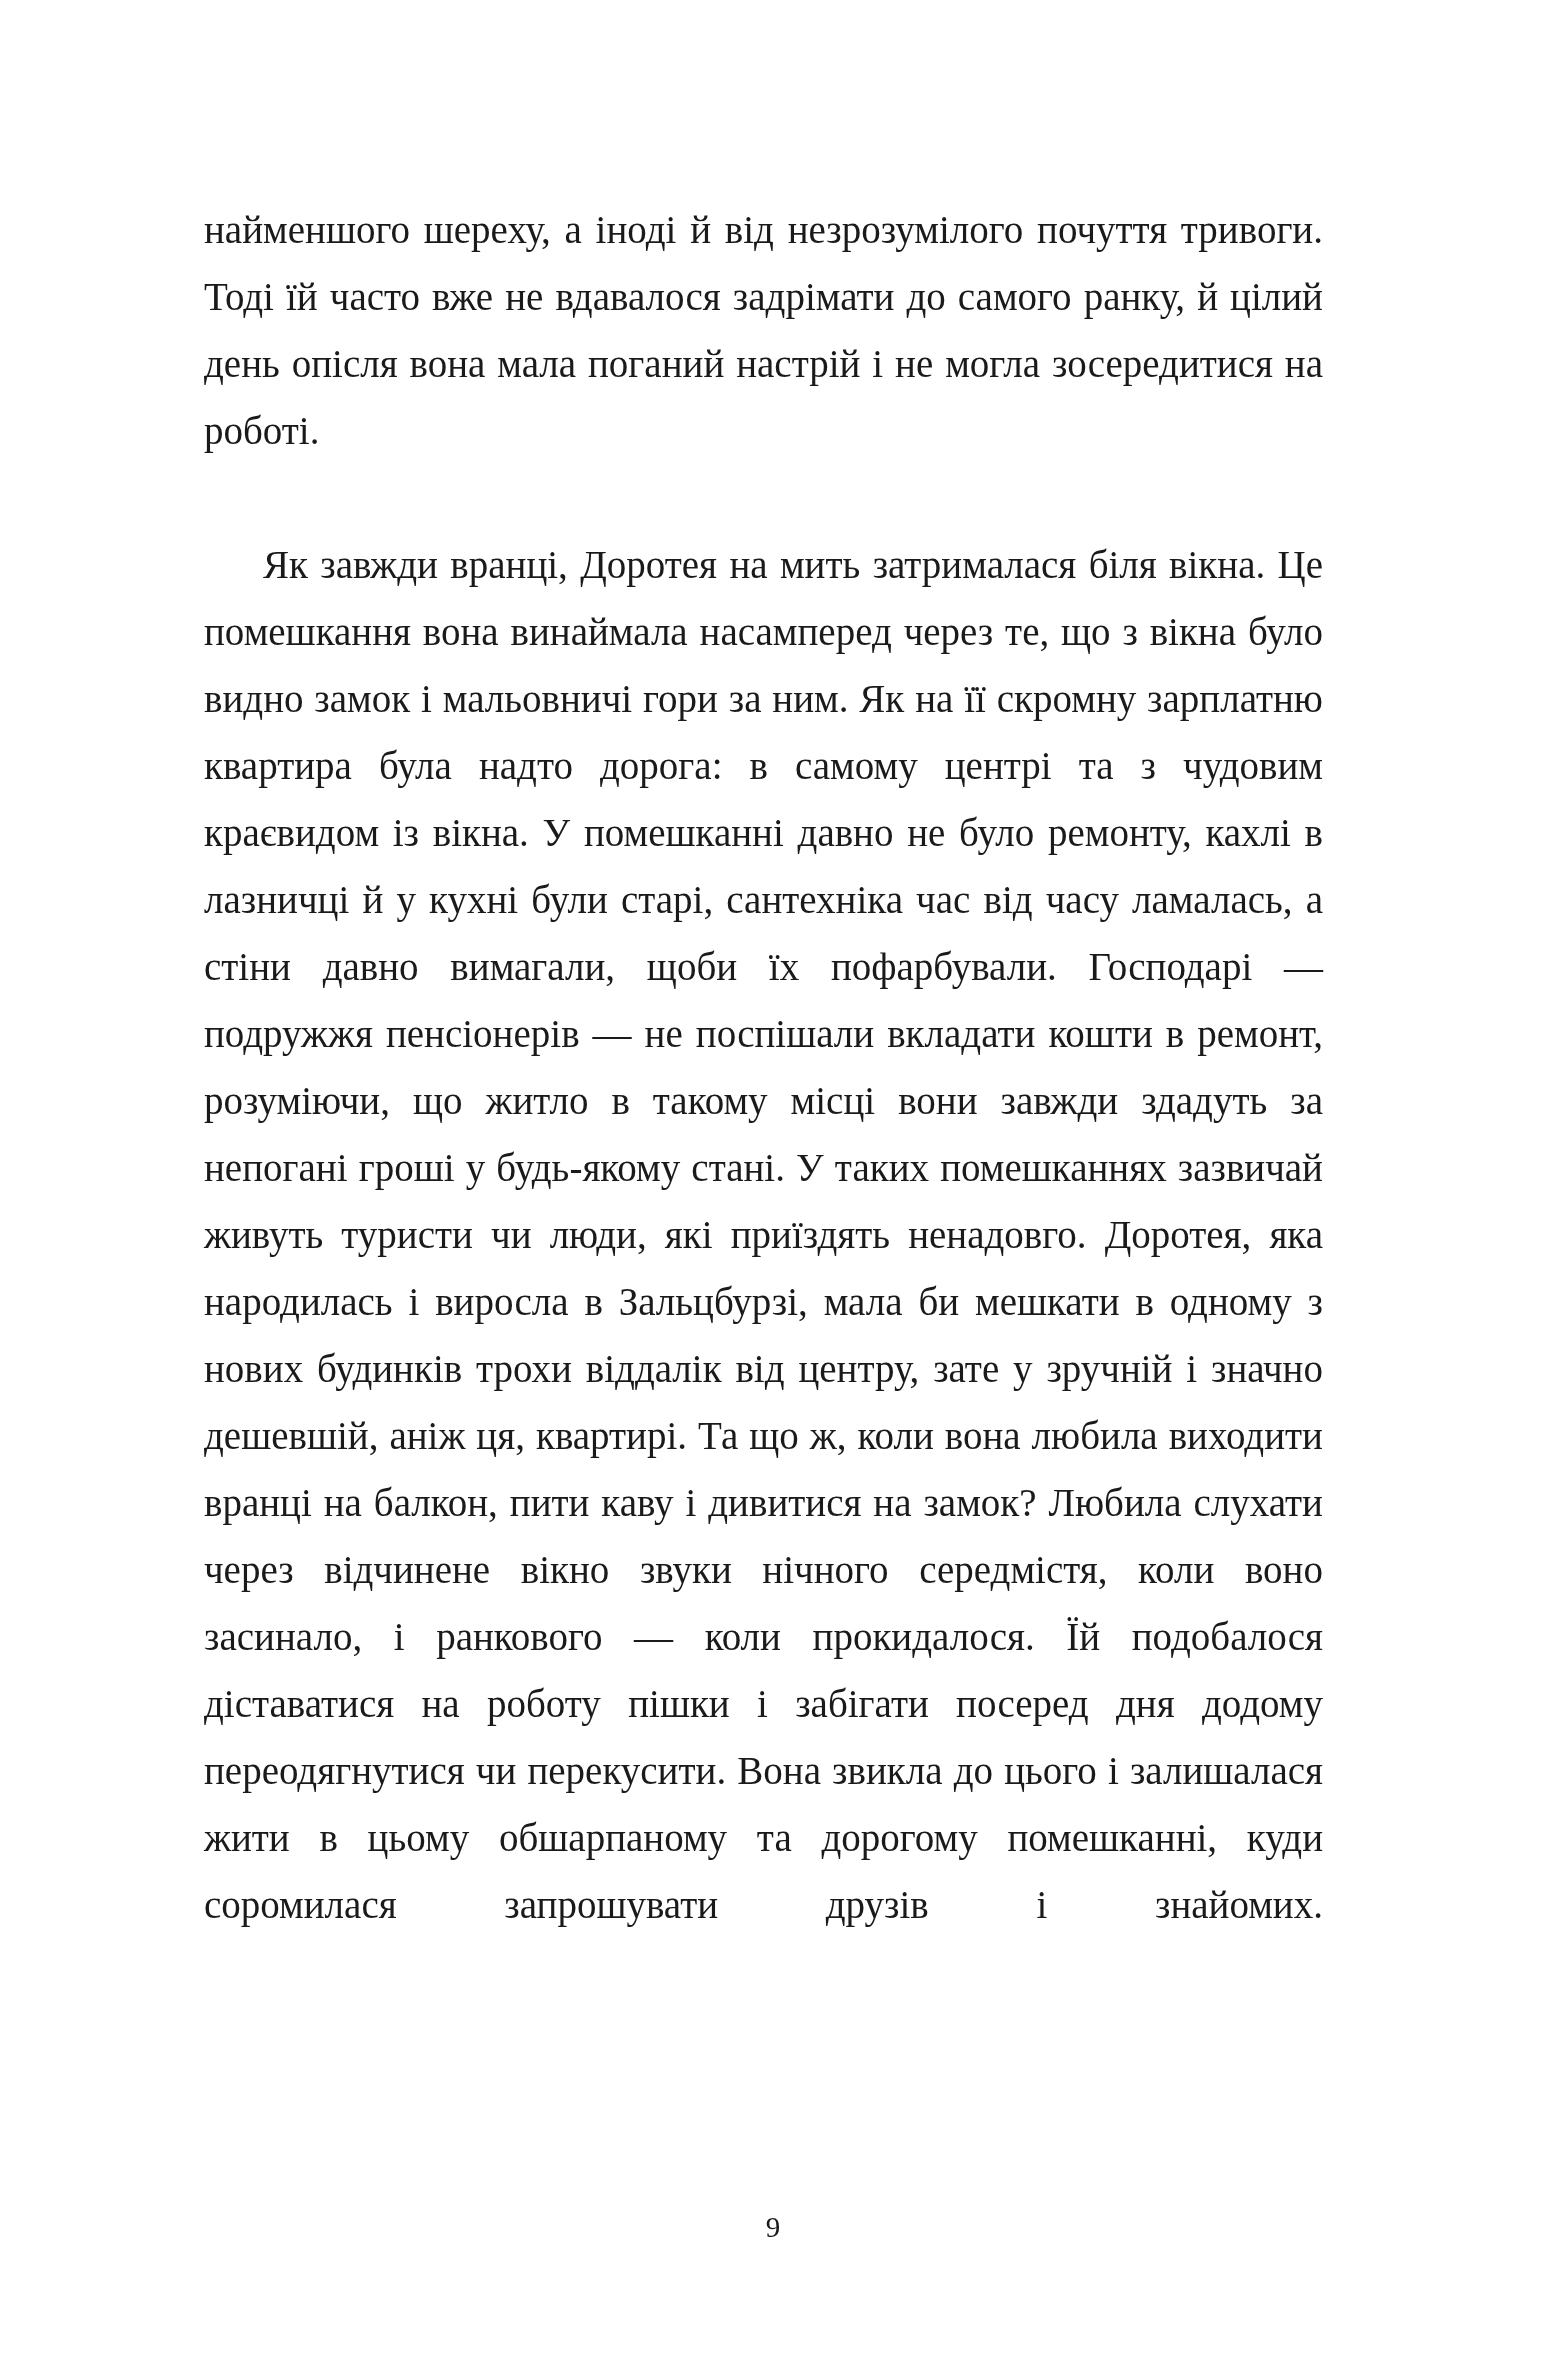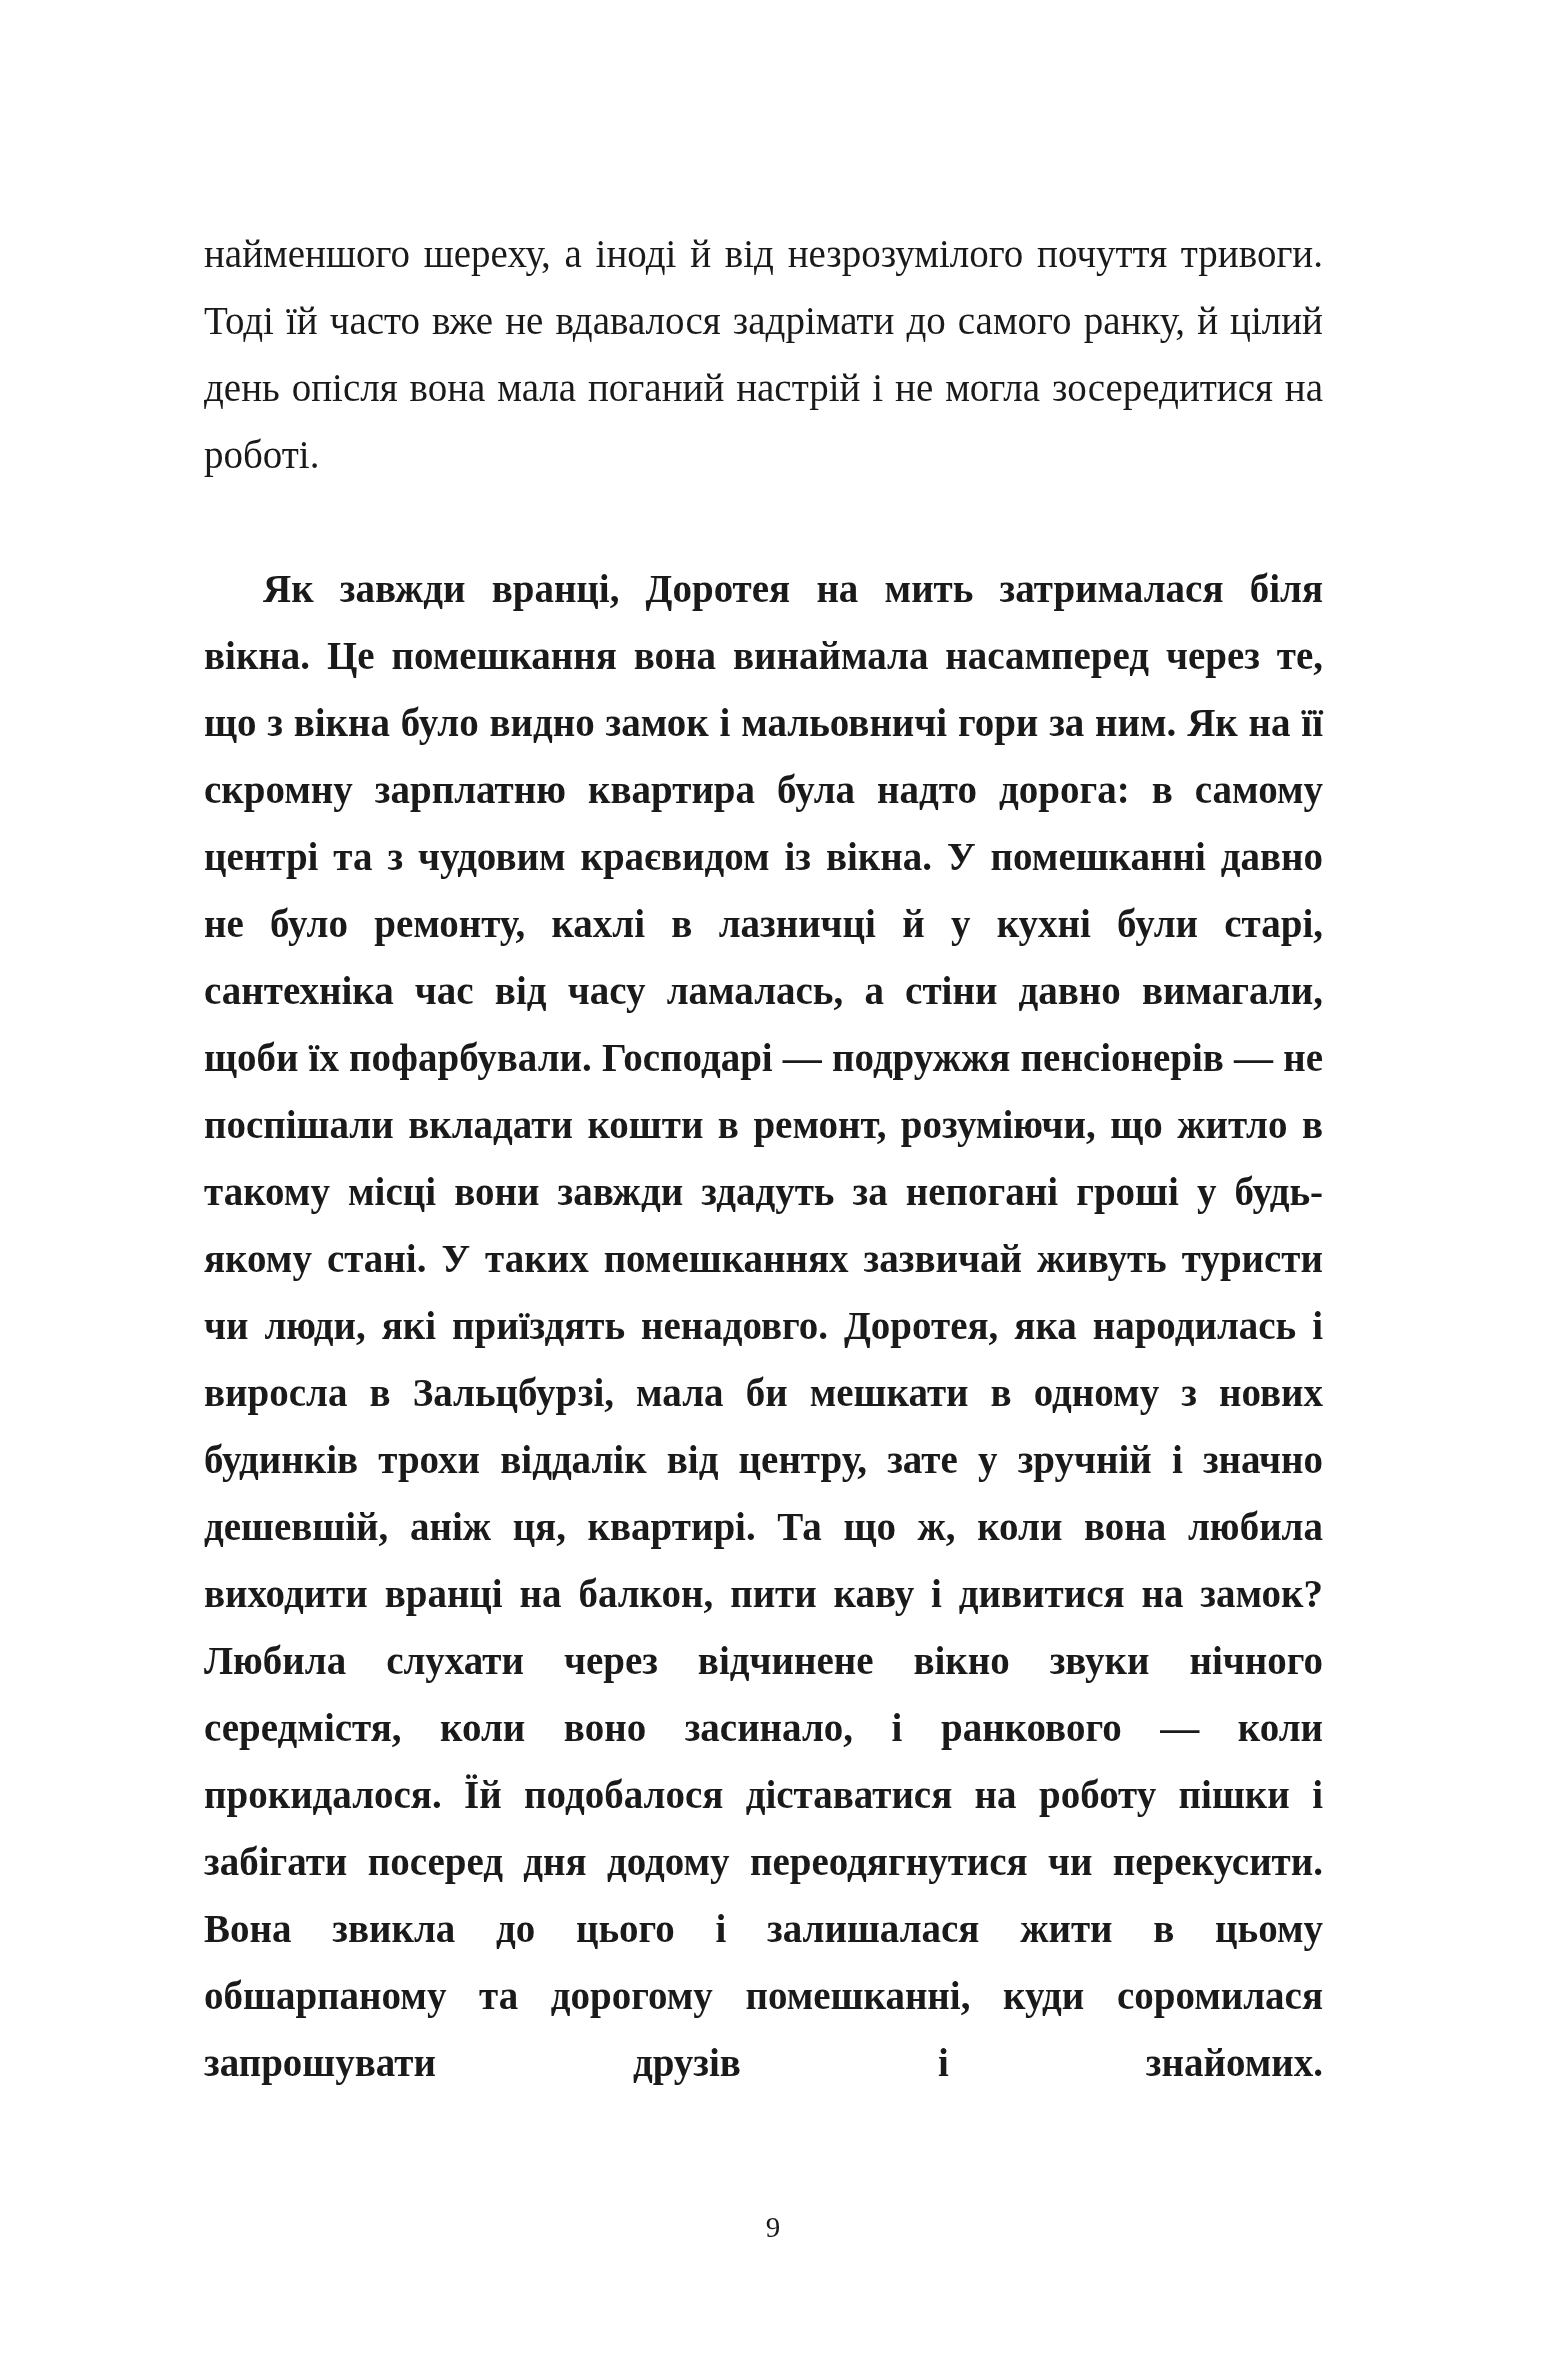--- a/index.html
+++ b/index.html
@@ -14,21 +14,21 @@
     width: 1546px;
     height: 2377px;
     background: #ffffff;
     overflow: hidden;
     box-sizing: border-box;
   }
 
   .text-block {
     position: absolute;
     left: 204px;
-    top: 220px;
+    top: 196px;
     width: 1119px;
   }
 
   .para {
     margin: 0;
     font-family: "Liberation Serif", "DejaVu Serif", serif;
     font-size: 39px;
     line-height: 67px;
     color: #1a1a1a;
     text-align: justify;
@@ -37,21 +37,20 @@
     hyphens: manual;
     word-spacing: 0.01em;
   }
 
   .para.continuation {
     text-indent: 0;
   }
 
   .para.indented {
     text-indent: 59px;
-    font-weight: bold;
   }
 
   
   .para::after {
     content: "";
     display: inline-block;
     width: 100%;
   }
 
   .page-number {

